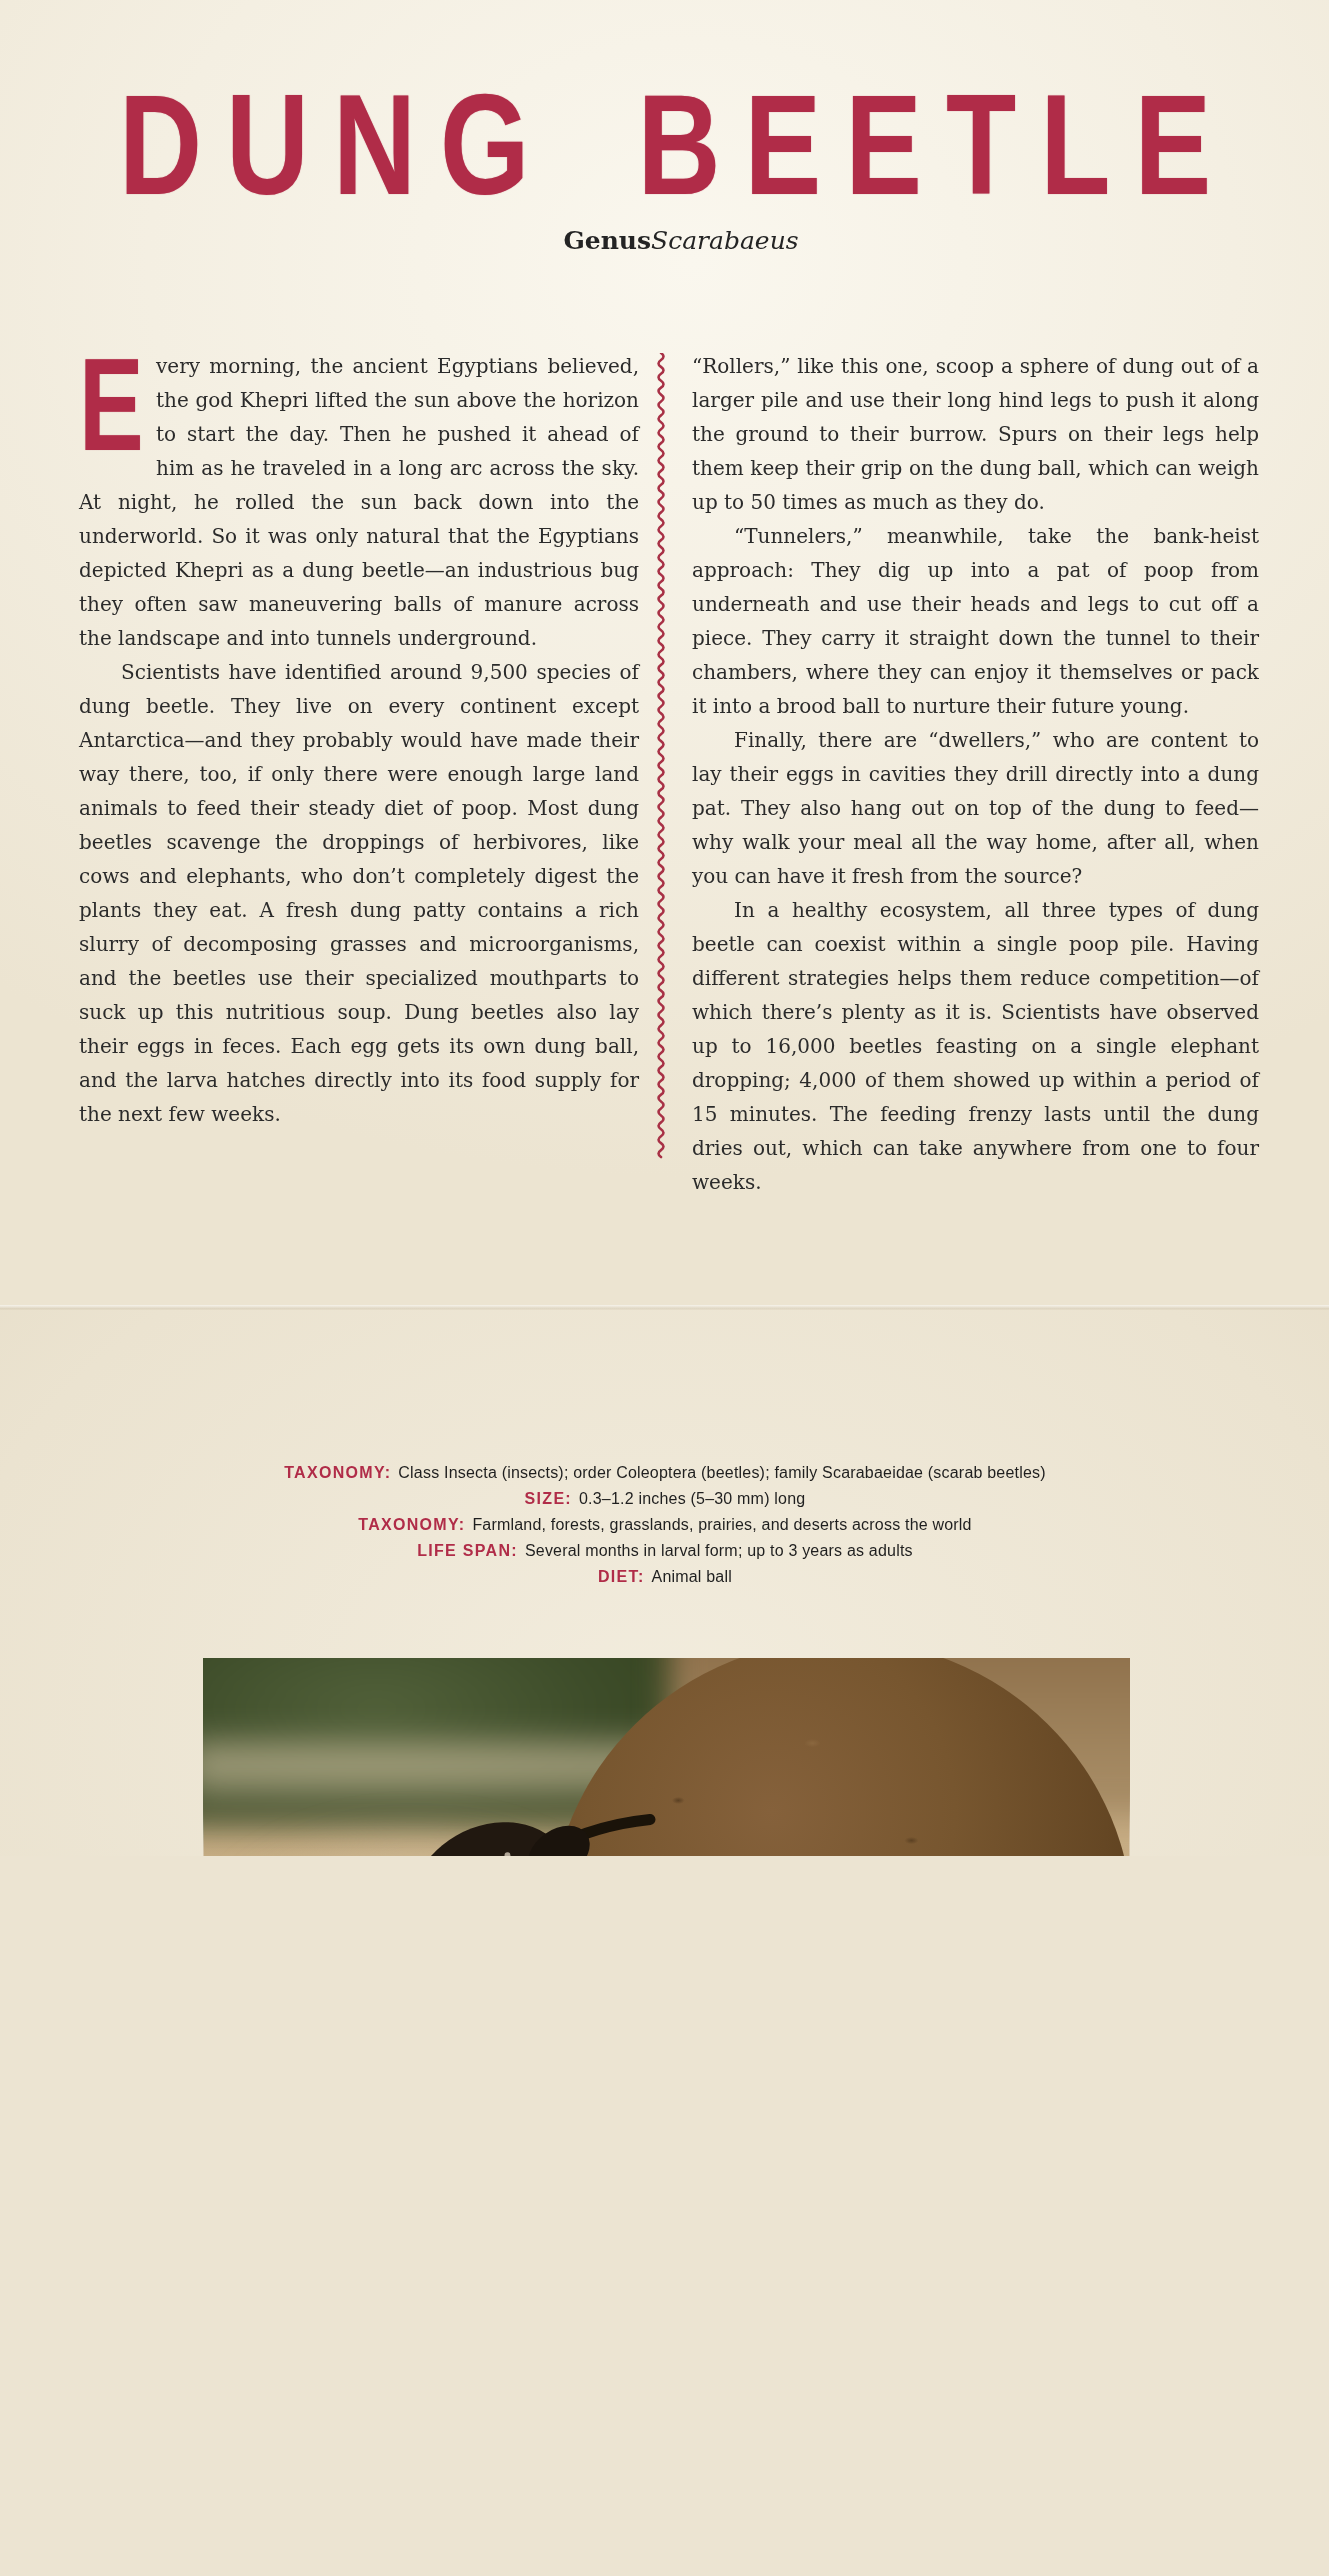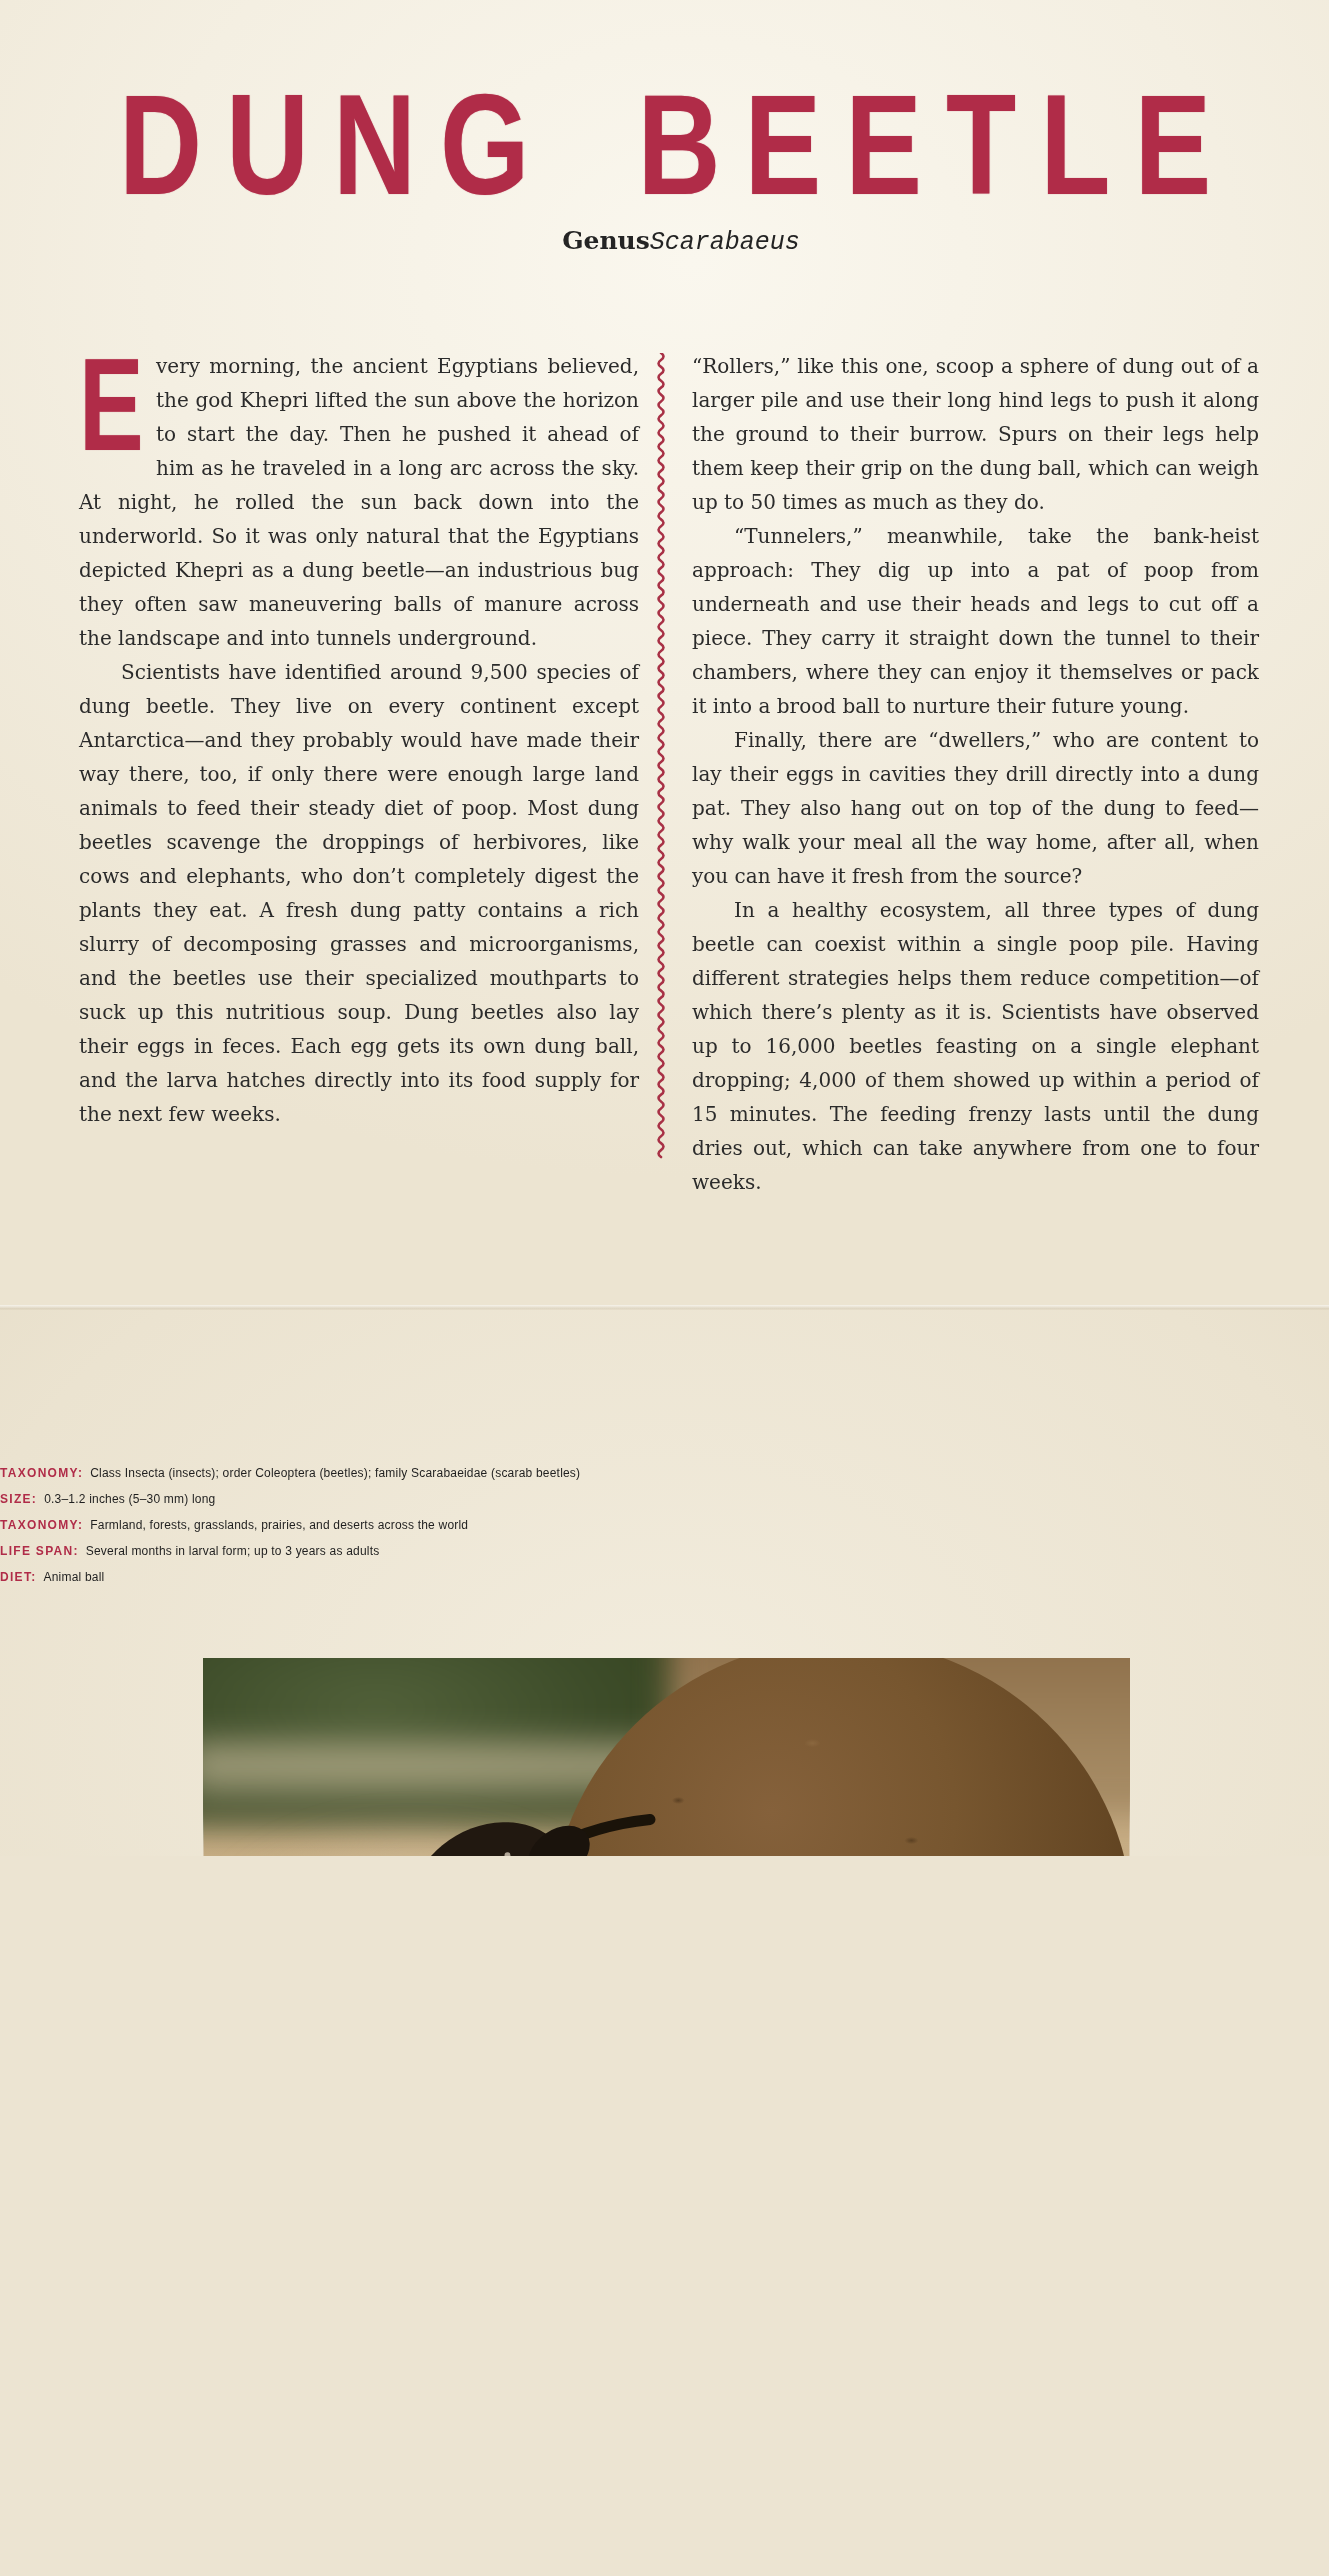--- a/index.html
+++ b/index.html
@@ -21,38 +21,38 @@
 
   
   .title{position:absolute;left:0;top:74px;width:100%;text-align:center;margin:0;
     font-family:"Liberation Sans",sans-serif;font-weight:700;font-size:115px;line-height:1;
     letter-spacing:24px;word-spacing:28px;color:var(--accent);
     transform:scaleY(1.24);transform-origin:50% 0;text-indent:24px;
     text-shadow:0 0 1px rgba(176,44,72,.55);}
   .subtitle{position:absolute;left:0;top:226px;width:100%;text-align:center;
     font-family:"DejaVu Serif",serif;font-size:25px;color:#242424;}
   .subtitle .genus{font-weight:700;margin-left:32px;}
-  .subtitle .species{font-style:italic;font-family:Liberation Mono, monospace;}
+  .subtitle .species{font-style:italic;}
 
   
   .column{position:absolute;top:349px;}
   .column p{margin:0;text-align:justify;font-family:"DejaVu Serif",serif;
     font-size:20px;line-height:34px;color:var(--ink);}
   .col-left{left:79px;width:560px;}
   .col-right{left:692px;width:567px;}
   .column p + p{text-indent:42px;}
   .dropcap{float:left;width:63px;height:97px;margin:8px 14px 0 0;
     font-family:"Liberation Sans",sans-serif;font-weight:700;font-size:131px;line-height:95px;
     color:var(--accent);transform:scaleX(0.74);transform-origin:0 0;
     text-shadow:0 0 1px rgba(176,44,72,.6);}
   .divider-svg{position:absolute;left:653px;top:353px;width:16px;height:806px;}
 
   
-  .facts{position:absolute;left:0;top:1460px;width:100%;
-    font-family:"Liberation Sans",sans-serif;font-size:12px;line-height:26px;color:#1f1f1f;}
+  .facts{position:absolute;left:0;top:1460px;width:100%;text-align:center;
+    font-family:"Liberation Sans",sans-serif;font-size:16px;line-height:26px;color:#1f1f1f;}
   .fact-label{font-weight:700;color:var(--accent);letter-spacing:1.3px;margin-right:7px;}
   .fact-value{letter-spacing:0.2px;}
 
   
   .photo{position:absolute;left:203px;top:1658px;width:927px;height:629px;overflow:hidden;
     background:linear-gradient(180deg,#b9a47e 0%,#c7ad84 28%,#ccb38a 55%,#c0a478 78%,#b09267 100%);
     box-shadow:0 0 0 1px rgba(255,255,255,.35) inset;}
   .sky-left{position:absolute;left:-40px;top:-45px;width:535px;height:213px;filter:blur(16px);
     background:radial-gradient(70% 80% at 40% 45%, #52613a 0%, #3d4c29 60%, #35431f 100%);}
   .sky-right{position:absolute;left:466px;top:-40px;width:555px;height:198px;filter:blur(16px);

